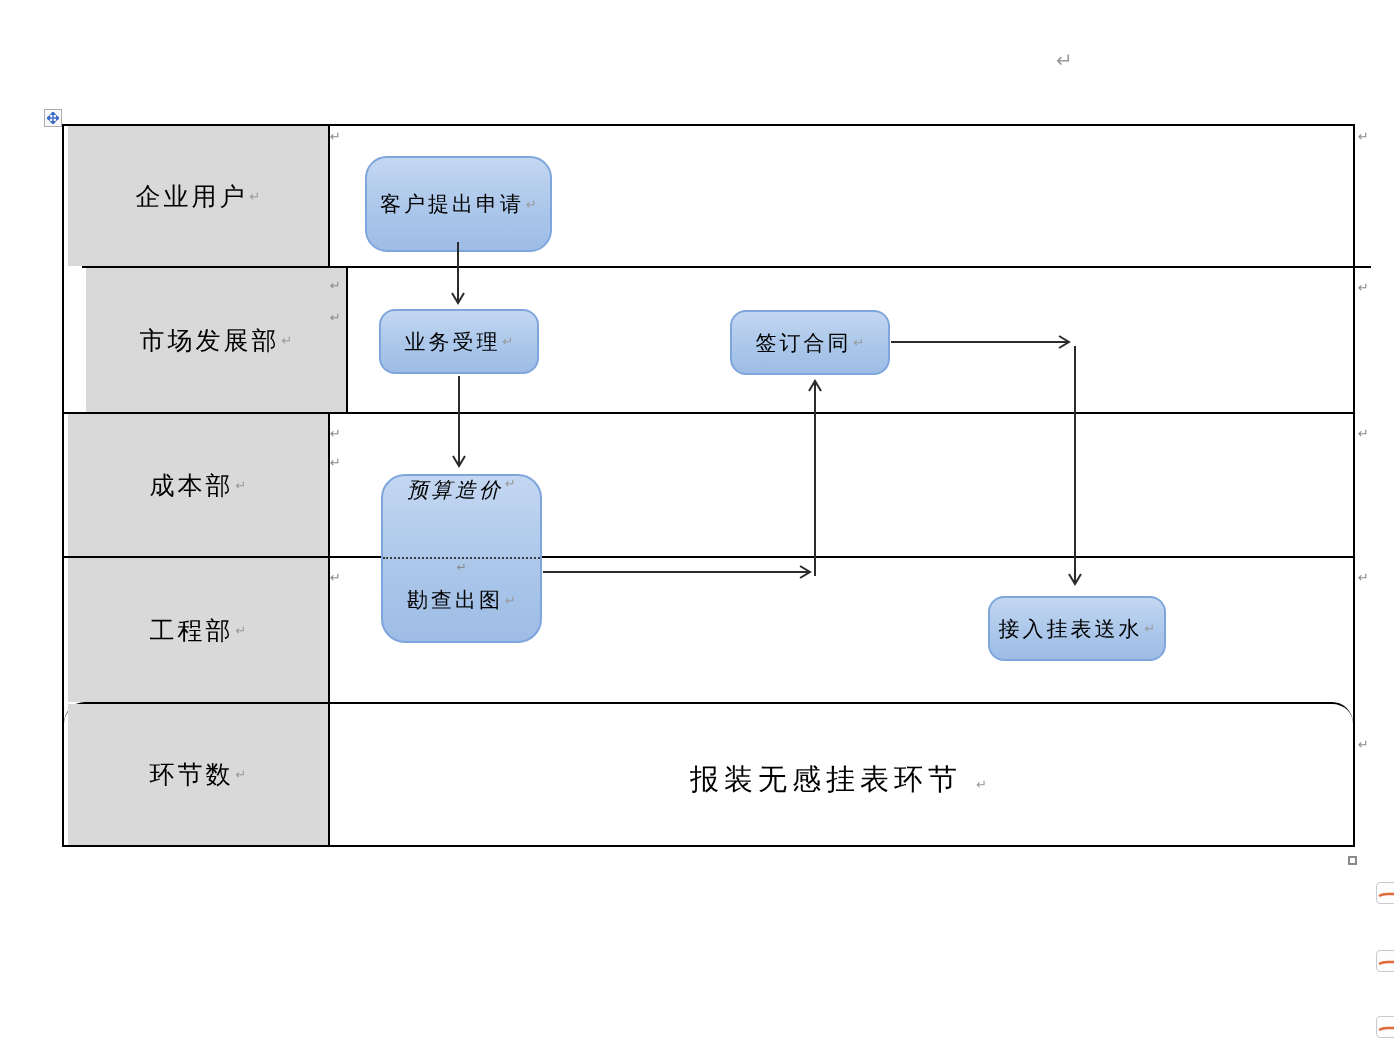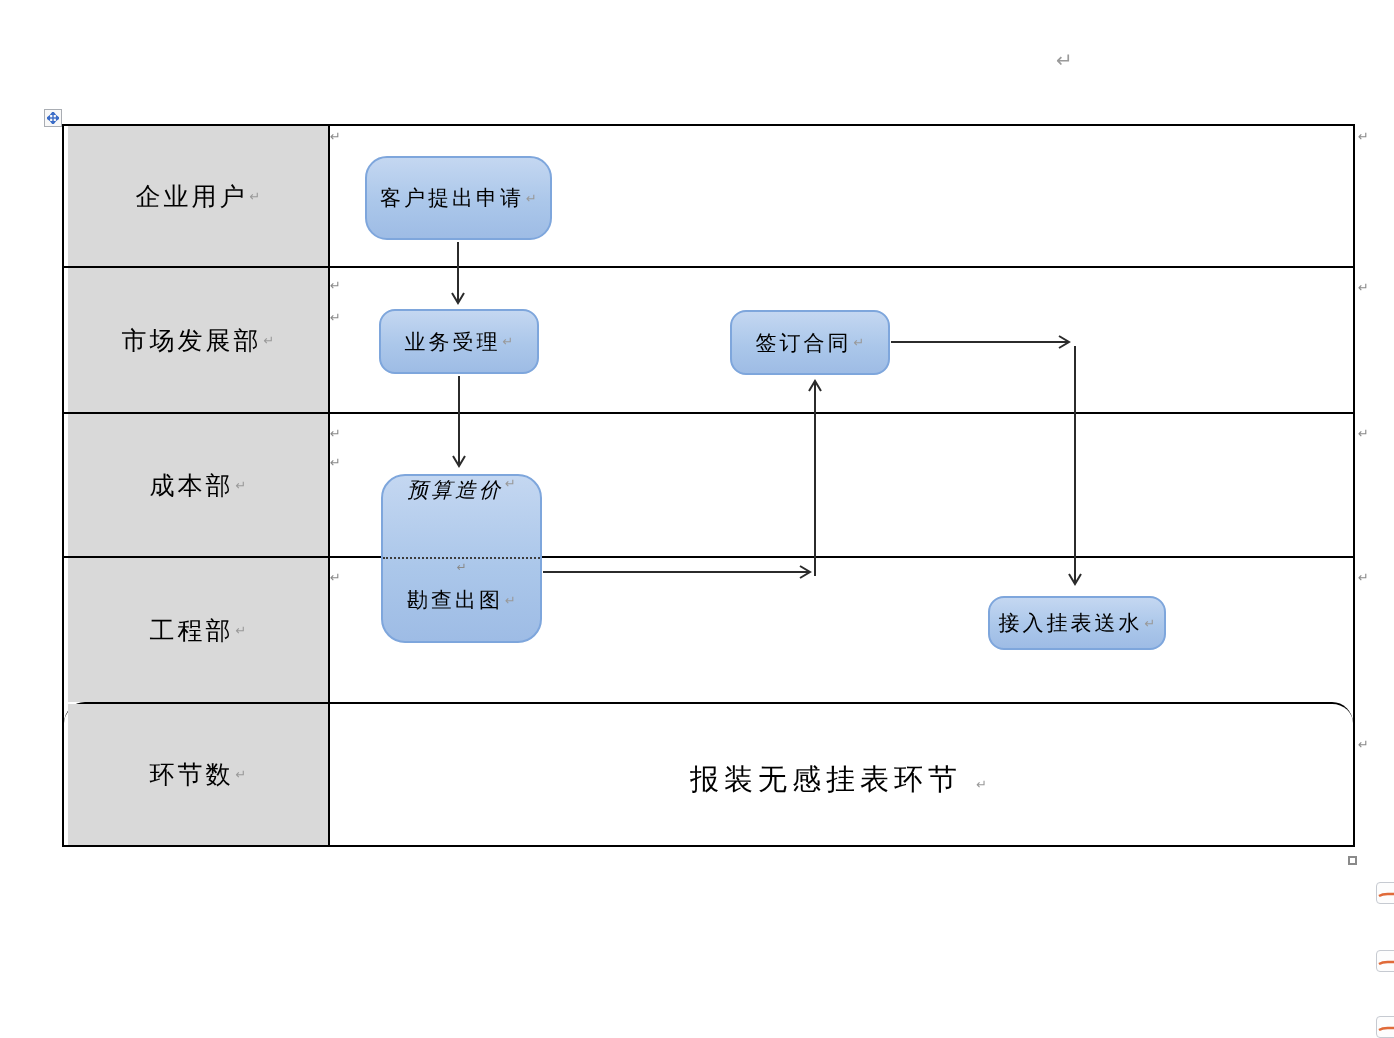--- a/index.html
+++ b/index.html
@@ -22,36 +22,36 @@
     border:2px solid #000;box-sizing:border-box;
   }
   .lane{position:absolute;left:0;width:100%;box-sizing:border-box;}
   .lane + .lane{border-top:2px solid #000;}
   .lane-label{
     position:absolute;left:4px;top:0;bottom:0;width:260px;background:#d9d9d9;
     border-right:2px solid #000;display:flex;align-items:center;justify-content:center;
     font-size:25px;letter-spacing:3px;
   }
   .lane-r1{top:0;height:140px;}
-  .lane-r2{top:140px;height:146px;}
+  .lane-r2{top:140px;height:146px;margin-left:18px;}
   .lane-r3{top:286px;height:144px;}
   .lane-r4{top:430px;height:146px;}
   .lane-r5{top:576px;height:143px;border-radius:21px;}
   
   .node{
     position:absolute;box-sizing:border-box;z-index:3;
     border:2px solid #7ea6dc;border-radius:16px;
     background:linear-gradient(180deg,#c4d7f1 0%,#abc7ea 55%,#9ebce5 100%);
     display:flex;align-items:center;justify-content:center;
     font-size:21px;letter-spacing:3px;white-space:nowrap;
   }
-  .node-apply{left:365px;top:156px;width:187px;height:84px;border-radius:22px;}
+  .node-apply{left:365px;top:156px;width:187px;height:96px;border-radius:22px;}
   .node-accept{left:379px;top:309px;width:160px;height:65px;}
   .node-contract{left:730px;top:310px;width:160px;height:65px;}
-  .node-connect{left:988px;top:596px;width:178px;height:54px;}
+  .node-connect{left:988px;top:596px;width:178px;height:65px;}
   .node-combined{
     left:381px;top:474px;width:161px;height:169px;border-radius:24px;
     flex-direction:column;align-items:stretch;justify-content:flex-start;padding:0;
   }
   .combined-top{height:81px;display:flex;align-items:flex-start;justify-content:center;font-style:italic;}
   .combined-divider{border-top:2px dotted #3c3c3c;height:0;position:relative;}
   .divider-pilcrow{
     position:absolute;left:50%;top:1px;transform:translateX(-50%);
     font-size:12px;color:#8a8a8a;font-family:"DejaVu Sans",sans-serif;letter-spacing:0;
   }

